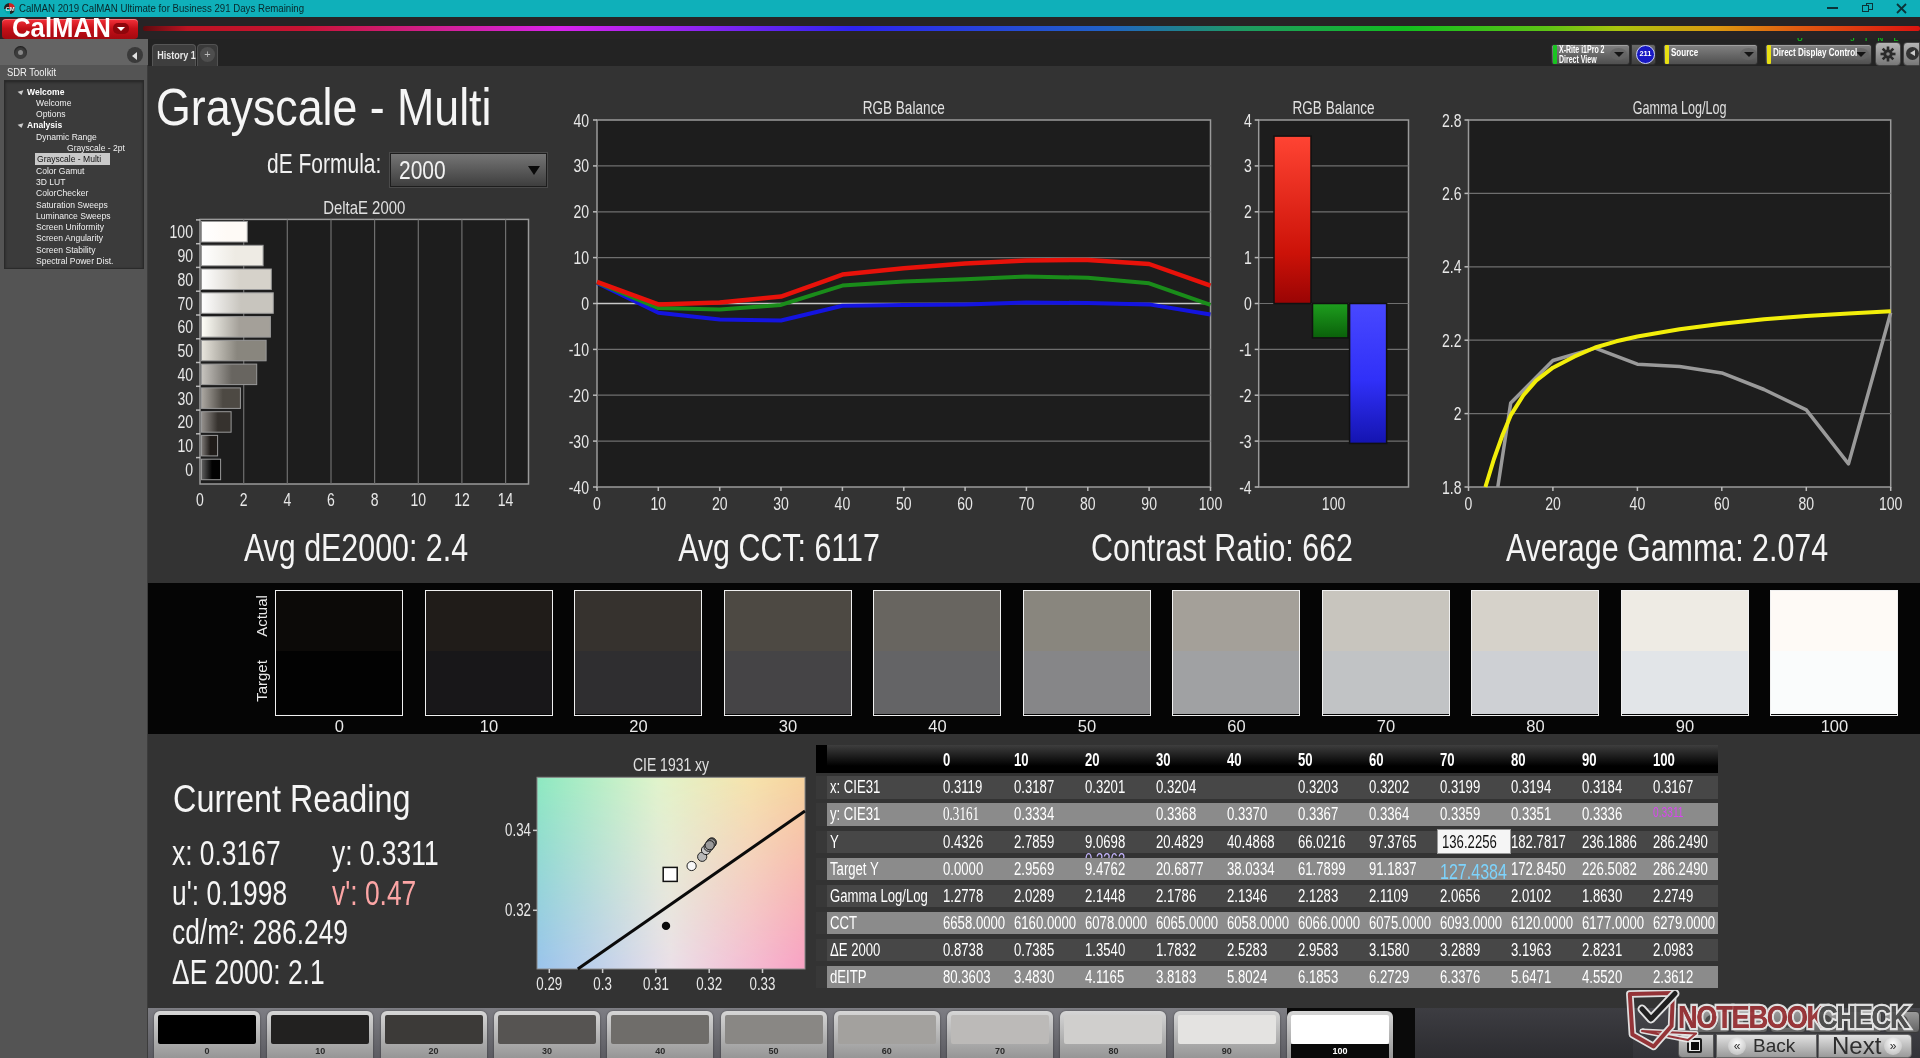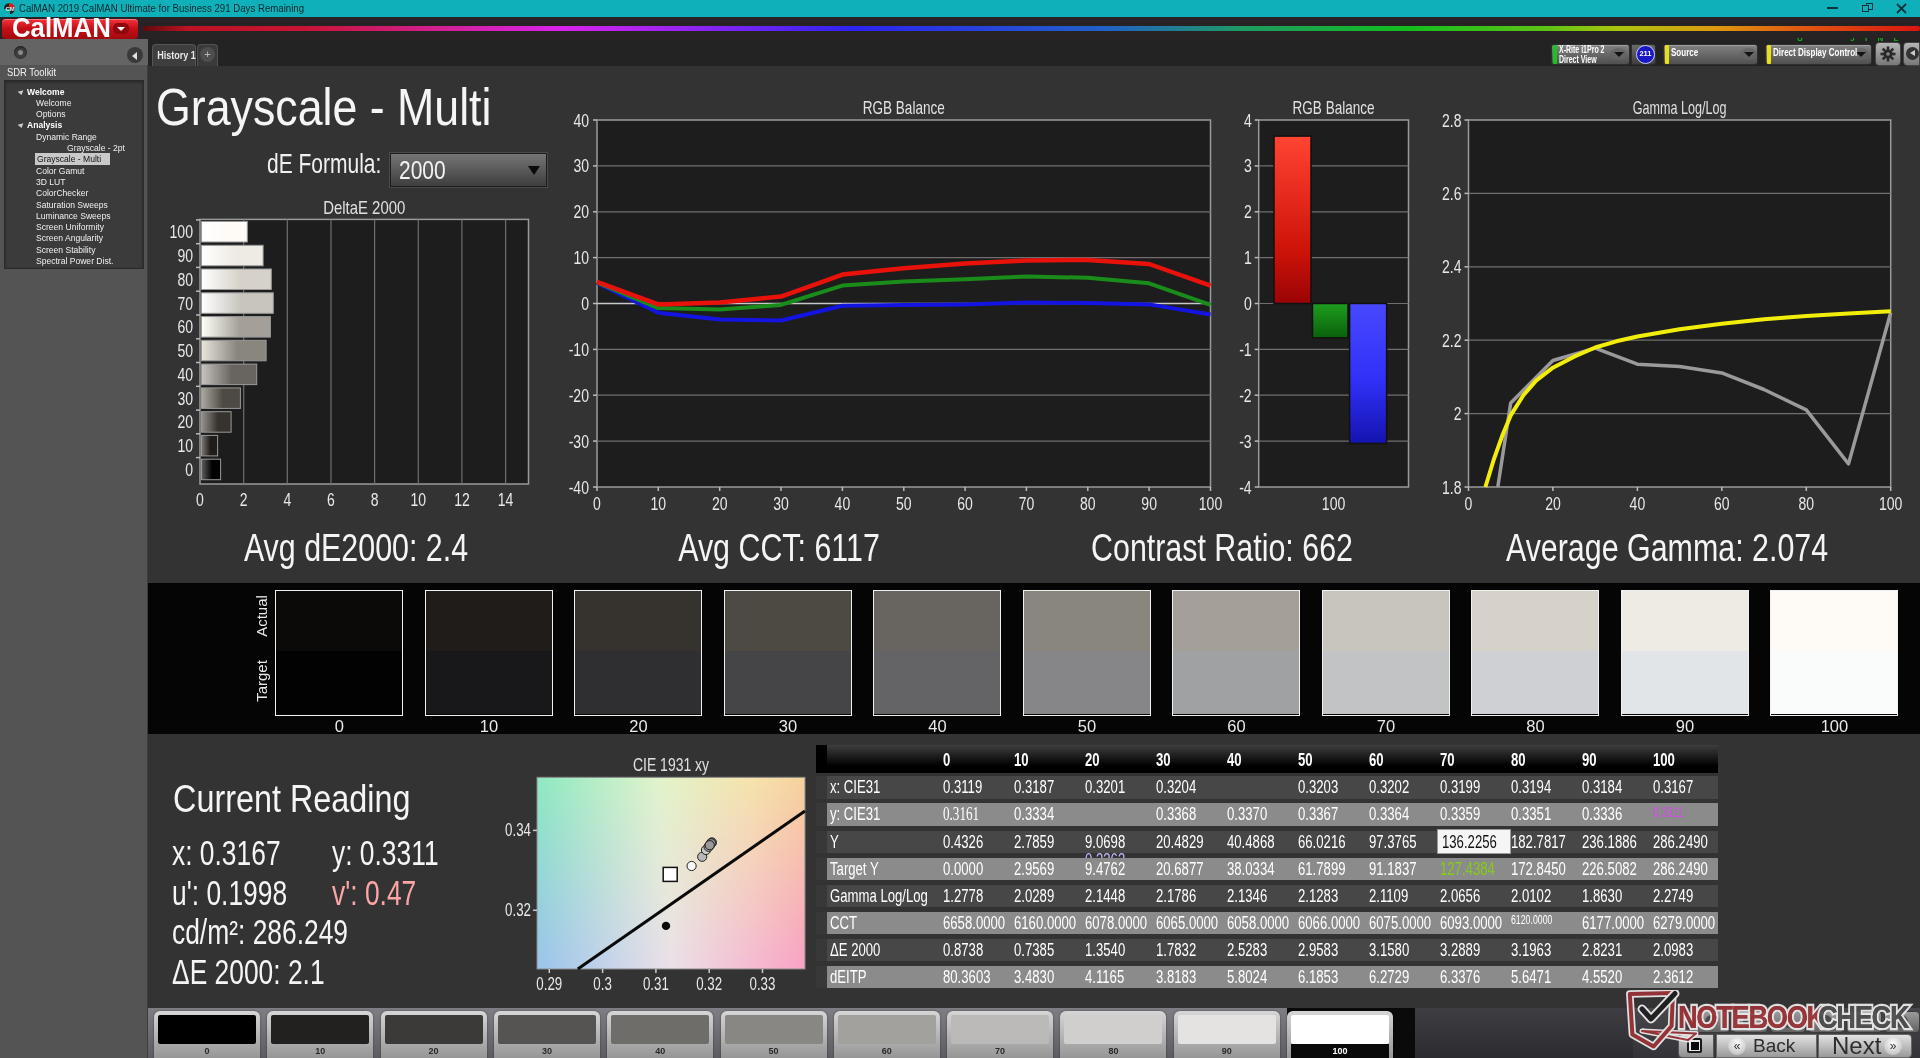--- a/index.html
+++ b/index.html
@@ -562,21 +562,21 @@
 <div class="abs" style="left:816px;top:857.5px;width:901.6px;height:22.4px;background:#8b8b8b;"></div>
 <div class="abs" style="left:816px;top:857.5px;width:11px;height:22.4px;background:#383838;"></div>
 <div class="abs" style="left:830px;top:858.5px;font-size:18px;color:#fff;"><span class="cx" style="transform:scaleX(0.73);">Target Y</span></div>
 <div class="abs" style="left:943px;top:858.5px;font-size:18px;color:#fff;"><span class="cx" style="transform:scaleX(0.73);">0.0000</span></div>
 <div class="abs" style="left:1014px;top:858.5px;font-size:18px;color:#fff;"><span class="cx" style="transform:scaleX(0.73);">2.9569</span></div>
 <div class="abs" style="left:1085px;top:858.5px;font-size:18px;color:#fff;"><span class="cx" style="transform:scaleX(0.73);">9.4762</span></div>
 <div class="abs" style="left:1156px;top:858.5px;font-size:18px;color:#fff;"><span class="cx" style="transform:scaleX(0.73);">20.6877</span></div>
 <div class="abs" style="left:1227px;top:858.5px;font-size:18px;color:#fff;"><span class="cx" style="transform:scaleX(0.73);">38.0334</span></div>
 <div class="abs" style="left:1298px;top:858.5px;font-size:18px;color:#fff;"><span class="cx" style="transform:scaleX(0.73);">61.7899</span></div>
 <div class="abs" style="left:1369px;top:858.5px;font-size:18px;color:#fff;"><span class="cx" style="transform:scaleX(0.73);">91.1837</span></div>
-<div class="abs" style="left:1440px;top:858.5px;font-size:18px;color:#84cc16;"><span class="cx" style="transform:scaleX(0.73);">127.4384</span></div>
+<div class="abs" style="left:1440px;top:858.5px;font-size:22px;color:#7dd3fc;"><span class="cx" style="transform:scaleX(0.73);">127.4384</span></div>
 <div class="abs" style="left:1511px;top:858.5px;font-size:18px;color:#fff;"><span class="cx" style="transform:scaleX(0.73);">172.8450</span></div>
 <div class="abs" style="left:1582px;top:858.5px;font-size:18px;color:#fff;"><span class="cx" style="transform:scaleX(0.73);">226.5082</span></div>
 <div class="abs" style="left:1653px;top:858.5px;font-size:18px;color:#fff;"><span class="cx" style="transform:scaleX(0.73);">286.2490</span></div>
 <div class="abs" style="left:816px;top:884.6px;width:901.6px;height:22.4px;background:#474747;"></div>
 <div class="abs" style="left:816px;top:884.6px;width:11px;height:22.4px;background:#383838;"></div>
 <div class="abs" style="left:830px;top:885.6px;font-size:18px;color:#fff;"><span class="cx" style="transform:scaleX(0.73);">Gamma Log/Log</span></div>
 <div class="abs" style="left:943px;top:885.6px;font-size:18px;color:#fff;"><span class="cx" style="transform:scaleX(0.73);">1.2778</span></div>
 <div class="abs" style="left:1014px;top:885.6px;font-size:18px;color:#fff;"><span class="cx" style="transform:scaleX(0.73);">2.0289</span></div>
 <div class="abs" style="left:1085px;top:885.6px;font-size:18px;color:#fff;"><span class="cx" style="transform:scaleX(0.73);">2.1448</span></div>
 <div class="abs" style="left:1156px;top:885.6px;font-size:18px;color:#fff;"><span class="cx" style="transform:scaleX(0.73);">2.1786</span></div>
@@ -591,21 +591,21 @@
 <div class="abs" style="left:816px;top:911.6px;width:11px;height:22.4px;background:#383838;"></div>
 <div class="abs" style="left:830px;top:912.6px;font-size:18px;color:#fff;"><span class="cx" style="transform:scaleX(0.73);">CCT</span></div>
 <div class="abs" style="left:943px;top:912.6px;font-size:18px;color:#fff;"><span class="cx" style="transform:scaleX(0.73);">6658.0000</span></div>
 <div class="abs" style="left:1014px;top:912.6px;font-size:18px;color:#fff;"><span class="cx" style="transform:scaleX(0.73);">6160.0000</span></div>
 <div class="abs" style="left:1085px;top:912.6px;font-size:18px;color:#fff;"><span class="cx" style="transform:scaleX(0.73);">6078.0000</span></div>
 <div class="abs" style="left:1156px;top:912.6px;font-size:18px;color:#fff;"><span class="cx" style="transform:scaleX(0.73);">6065.0000</span></div>
 <div class="abs" style="left:1227px;top:912.6px;font-size:18px;color:#fff;"><span class="cx" style="transform:scaleX(0.73);">6058.0000</span></div>
 <div class="abs" style="left:1298px;top:912.6px;font-size:18px;color:#fff;"><span class="cx" style="transform:scaleX(0.73);">6066.0000</span></div>
 <div class="abs" style="left:1369px;top:912.6px;font-size:18px;color:#fff;"><span class="cx" style="transform:scaleX(0.73);">6075.0000</span></div>
 <div class="abs" style="left:1440px;top:912.6px;font-size:18px;color:#fff;"><span class="cx" style="transform:scaleX(0.73);">6093.0000</span></div>
-<div class="abs" style="left:1511px;top:912.6px;font-size:12px;color:#fff;"><span class="cx" style="transform:scaleX(0.73);">6120.0000</span></div>
+<div class="abs" style="left:1511px;top:912.6px;font-size:18px;color:#fff;"><span class="cx" style="transform:scaleX(0.73);">6120.0000</span></div>
 <div class="abs" style="left:1582px;top:912.6px;font-size:18px;color:#fff;"><span class="cx" style="transform:scaleX(0.73);">6177.0000</span></div>
 <div class="abs" style="left:1653px;top:912.6px;font-size:18px;color:#fff;"><span class="cx" style="transform:scaleX(0.73);">6279.0000</span></div>
 <div class="abs" style="left:816px;top:938.7px;width:901.6px;height:22.4px;background:#474747;"></div>
 <div class="abs" style="left:816px;top:938.7px;width:11px;height:22.4px;background:#383838;"></div>
 <div class="abs" style="left:830px;top:939.7px;font-size:18px;color:#fff;"><span class="cx" style="transform:scaleX(0.73);">ΔE 2000</span></div>
 <div class="abs" style="left:943px;top:939.7px;font-size:18px;color:#fff;"><span class="cx" style="transform:scaleX(0.73);">0.8738</span></div>
 <div class="abs" style="left:1014px;top:939.7px;font-size:18px;color:#fff;"><span class="cx" style="transform:scaleX(0.73);">0.7385</span></div>
 <div class="abs" style="left:1085px;top:939.7px;font-size:18px;color:#fff;"><span class="cx" style="transform:scaleX(0.73);">1.3540</span></div>
 <div class="abs" style="left:1156px;top:939.7px;font-size:18px;color:#fff;"><span class="cx" style="transform:scaleX(0.73);">1.7832</span></div>
 <div class="abs" style="left:1227px;top:939.7px;font-size:18px;color:#fff;"><span class="cx" style="transform:scaleX(0.73);">2.5283</span></div>

